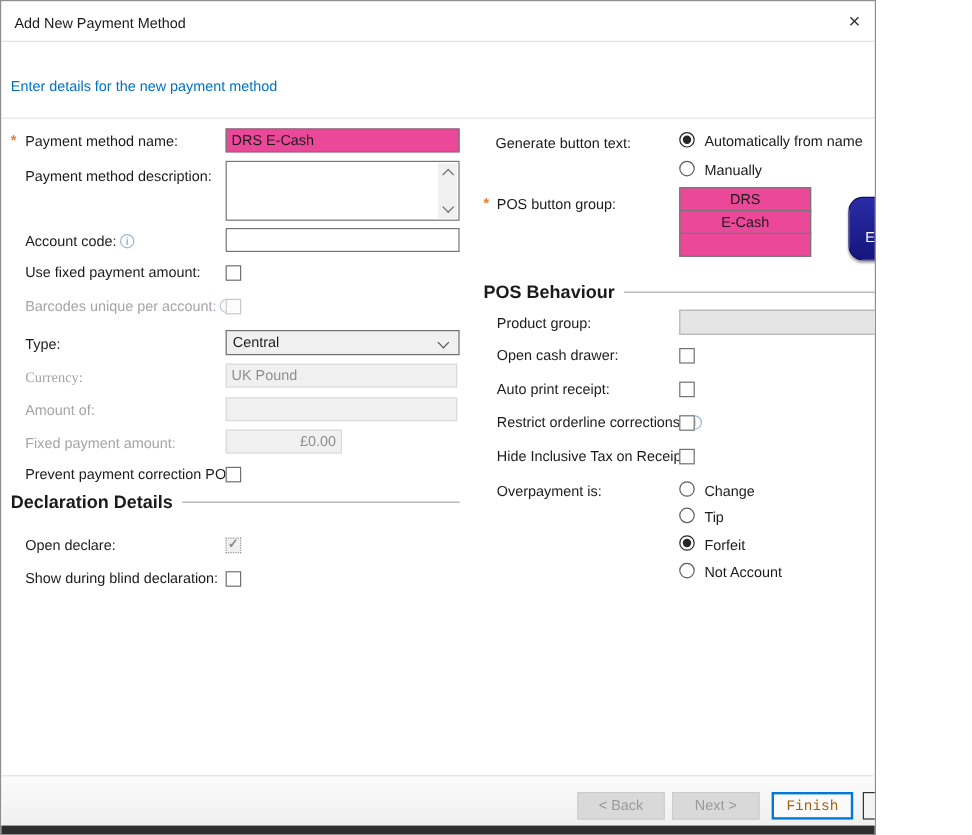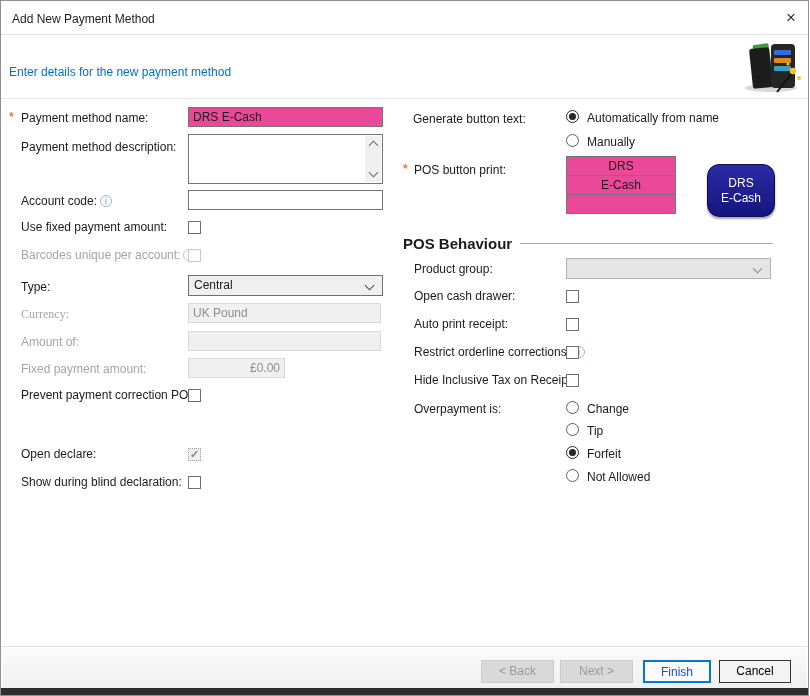--- a/index.html
+++ b/index.html
@@ -1,19 +1,19 @@
 <!DOCTYPE html>
 <html><head>
 <meta charset="utf-8">
 <style>
   * { margin:0; padding:0; box-sizing:border-box; }
   html,body { background:#fff; }
   body { font-family:"Liberation Sans", sans-serif; }
   #window {
-    position:relative; width:809px; height:696px;
+    position:relative; width:730px; height:696px;
     background:#fff; border:1px solid #8f8f8f; overflow:hidden;
   }
   .abs { position:absolute; }
   .lbl { position:absolute; font-size:12px; color:#1b1b1b; white-space:nowrap; }
   .lbl.dis { color:#a5a5a5; }
   .req { position:absolute; font-size:12px; font-weight:bold; color:#ed7d31; }
   .hline { position:absolute; height:1px; background:#e0e0e0; }
 
   .inp { position:absolute; height:20px; border:1px solid #767676; background:#fff;
          font-family:"Liberation Sans",sans-serif; font-size:12px; color:#1b1b1b; padding:0 4px; }
@@ -62,21 +62,21 @@
   #pos-preview { position:absolute; left:706px; top:163px; width:68px; height:53px;
                  background:linear-gradient(#2b2ba6, #15157e); border:1px solid #0d0d5e; border-radius:12px;
                  color:#fff; font-size:12px; text-align:center; display:flex; flex-direction:column;
                  justify-content:center; line-height:15px; box-shadow:0 2px 2px rgba(0,0,0,0.35); }
 
   #footer { position:absolute; left:1px; right:1px; top:645px; height:44px;
             background:linear-gradient(#fbfbfb,#efefef); border-top:1px solid #e2e2e2; }
   .btn { position:absolute; top:13px; height:23px; font-family:"Liberation Sans",sans-serif; font-size:12px;
          text-align:center; line-height:21px; cursor:pointer; }
   .btn.disabled { background:#d9d9d9; color:#9a9a9a; border:1px solid #cccccc; cursor:default; }
-  .btn.default { background:#fafafa; color:#1d4ed8; border:2px solid #0078d7; }
+  .btn.default { background:#fafafa; color:#a16207; border:2px solid #0078d7;font-family:Liberation Mono, monospace; }
   .btn.normal { background:#f3f3f3; color:#000; border:1px solid #333; }
 
   #bottom-strip { position:absolute; left:0; right:0; bottom:0; height:7px; background:#2e2e2e; }
 </style>
 </head>
 <body>
 
 <div id="window">
 
   <div id="titlebar-text">Add New Payment Method</div>
@@ -138,35 +138,39 @@
 
   <span class="lbl dis" style="left:20px; top:334px;">Amount of:</span>
   <input class="inp dis" style="left: 187px; top: 330px; width: 193px;" disabled="" value="">
 
   <span class="lbl dis" style="left:20px; top:361px;">Fixed payment amount:</span>
   <input class="inp dis right" style="left: 187px; top: 357px; width: 97px;" disabled="" value="£0.00">
 
   <span class="lbl" style="left:20px; top:387px;">Prevent payment correction POS:</span>
   <div class="cb" style="left:187px; top:388px;"></div>
 
+  <div class="section" style="left:8px; top:409px; width:374px;">
+    <span class="t">Declaration Details</span>
+    <span class="ln"></span>
+  </div>
 
   <span class="lbl" style="left:20px; top:446px;">Open declare:</span>
   <div class="cb checkedfocus" style="left:187px; top:447px;">✓</div>
 
   <span class="lbl" style="left:20px; top:474px;">Show during blind declaration:</span>
   <div class="cb" style="left:187px; top:475px;"></div>
 
   <span class="lbl" style="left:412px; top:111px;">Generate button text:</span>
   <div class="radio sel" style="left:565px; top:109px;"></div>
   <span class="lbl" style="left:586px; top:110px;">Automatically from name</span>
   <div class="radio" style="left:565px; top:133px;"></div>
   <span class="lbl" style="left:586px; top:134px;">Manually</span>
 
   <span class="req" style="left:402px; top:161px;">*</span>
-  <span class="lbl" style="left:413px; top:162px;">POS button print:</span>
+  <span class="lbl" style="left:413px; top:162px;">POS button group:</span>
   <input class="inp yellow center" style="left: 565px; top: 155px; width: 110px;" value="DRS">
   <input class="inp yellow center" style="left: 565px; top: 174px; width: 110px;" value="E-Cash">
   <input class="inp yellow center" style="left: 565px; top: 193px; width: 110px;" value="">
 
   <div id="pos-preview">
     <span>DRS</span>
     <span>E-Cash</span>
   </div>
 
   <div class="section" style="left:402px; top:234px; width:370px;">
@@ -195,21 +199,21 @@
   <div class="cb" style="left:565px; top:373px;"></div>
 
   <span class="lbl" style="left:413px; top:401px;">Overpayment is:</span>
   <div class="radio" style="left:565px; top:400px;"></div>
   <span class="lbl" style="left:586px; top:401px;">Change</span>
   <div class="radio" style="left:565px; top:422px;"></div>
   <span class="lbl" style="left:586px; top:423px;">Tip</span>
   <div class="radio sel" style="left:565px; top:445px;"></div>
   <span class="lbl" style="left:586px; top:446px;">Forfeit</span>
   <div class="radio" style="left:565px; top:468px;"></div>
-  <span class="lbl" style="left:586px; top:469px;">Not Allowed</span>
+  <span class="lbl" style="left:586px; top:469px;">Not Account</span>
 
   <div id="footer">
     <div class="btn disabled" style="left:479px; width:73px;">&lt; Back</div>
     <div class="btn disabled" style="left:558px; width:73px;">Next &gt;</div>
     <div class="btn default" style="left:641px; width:68px;">Finish</div>
     <div class="btn normal" style="left:717px; width:72px;">Cancel</div>
   </div>
 
   <div id="bottom-strip"></div>
 </div>

